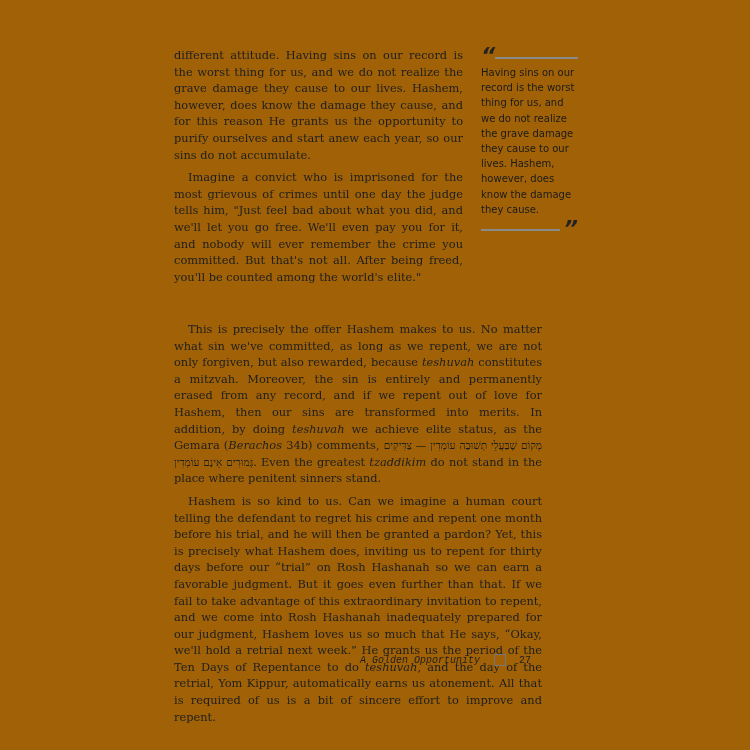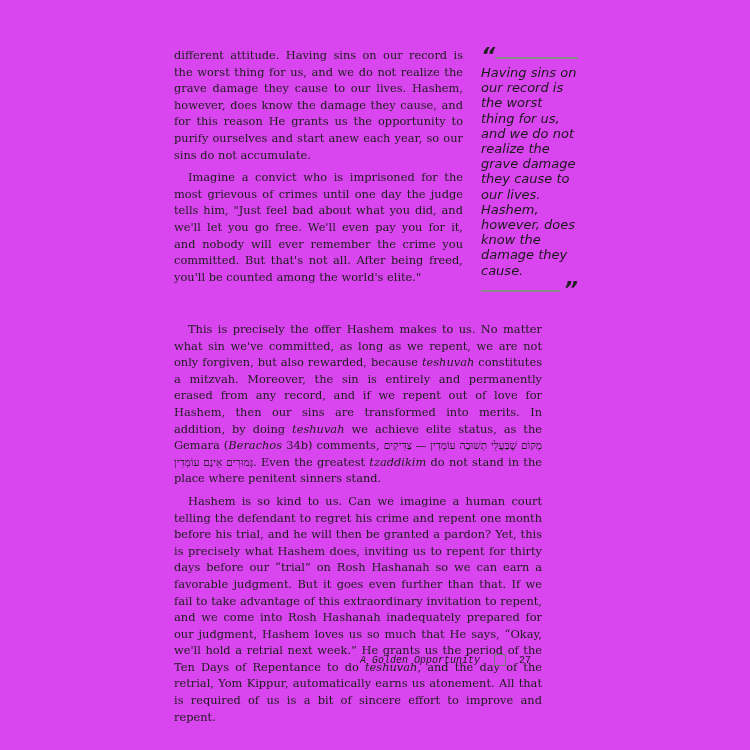--- a/index.html
+++ b/index.html
@@ -1,35 +1,35 @@
 <!DOCTYPE html>
 <html><head>
 <meta charset="utf-8">
 <style>
   html, body { margin:0; padding:0; background:#ffffff; }
   body { width:750px; height:750px; position:relative; overflow:hidden; }
-  .page { position:absolute; left:0; top:0; width:750px; height:750px; background:#d946ef; }
+  .page { position:absolute; left:0; top:0; width:750px; height:750px; background:#a16207; }
   .body-text {
     font-family: "DejaVu Serif", "Liberation Serif", serif;
     font-size: 11.4px;
     line-height: 16.6px;
     color: #1e1e1e;
     text-align: justify;
     hyphens: manual;
   }
   .body-text p { margin:0; text-indent: 14px; }
   .body-text p.noindent { text-indent: 0; }
   .col-narrow { position:absolute; left:174px; top:47px; width:289px; }
   .col-wide { position:absolute; left:174px; top:289px; width:368px;margin-top:32px; }
   .para-gap { height:6px; }
   .pullquote { position:absolute; left:481px; top:51px; width:97px; }
   .pq-rule-top { position:relative; height:14px; }
   .pq-open { position:absolute; left:0; top:-6px; font-family:"DejaVu Sans", sans-serif; font-style:italic; font-weight:bold; font-size:22px; color:#222; line-height:22px; }
   .pq-line-top { position:absolute; left:14px; right:0; top:6px; height:2px; background:#8a8a8a; }
-  .pq-text { font-family:"DejaVu Sans", "Liberation Sans", sans-serif; font-style:italic; font-size:13px; line-height:15.2px; color:#1a1a1a; margin-top:0px; }
+  .pq-text { font-family:"DejaVu Sans", "Liberation Sans", sans-serif; font-size:10px; line-height:15.2px; color:#1a1a1a; margin-top:0px; }
   .pq-rule-bottom { position:relative; height:14px; margin-top:6px; }
   .pq-line-bottom { position:absolute; left:0; right:18px; top:6px; height:2px; background:#8a8a8a; }
   .pq-close { position:absolute; right:0; top:-5px; font-family:"DejaVu Sans", sans-serif; font-style:italic; font-weight:bold; font-size:22px; color:#222; line-height:22px; }
   .heb { font-family:"DejaVu Serif", serif; direction:rtl; unicode-bidi:embed; font-size:10.5px; }
   .footer { position:absolute; top:654px; left:360px; width:213px; display:flex; justify-content:flex-start; align-items:center; font-family:Liberation Mono, monospace; font-size:10px; color:#1e1e1e; }
   .footer-title { font-style:italic; }
   .footer-box { display:inline-block; width:10px; height:10px; border:1px solid #777; margin:0 13px 0 14px; }
 </style>
 </head>
 <body>

